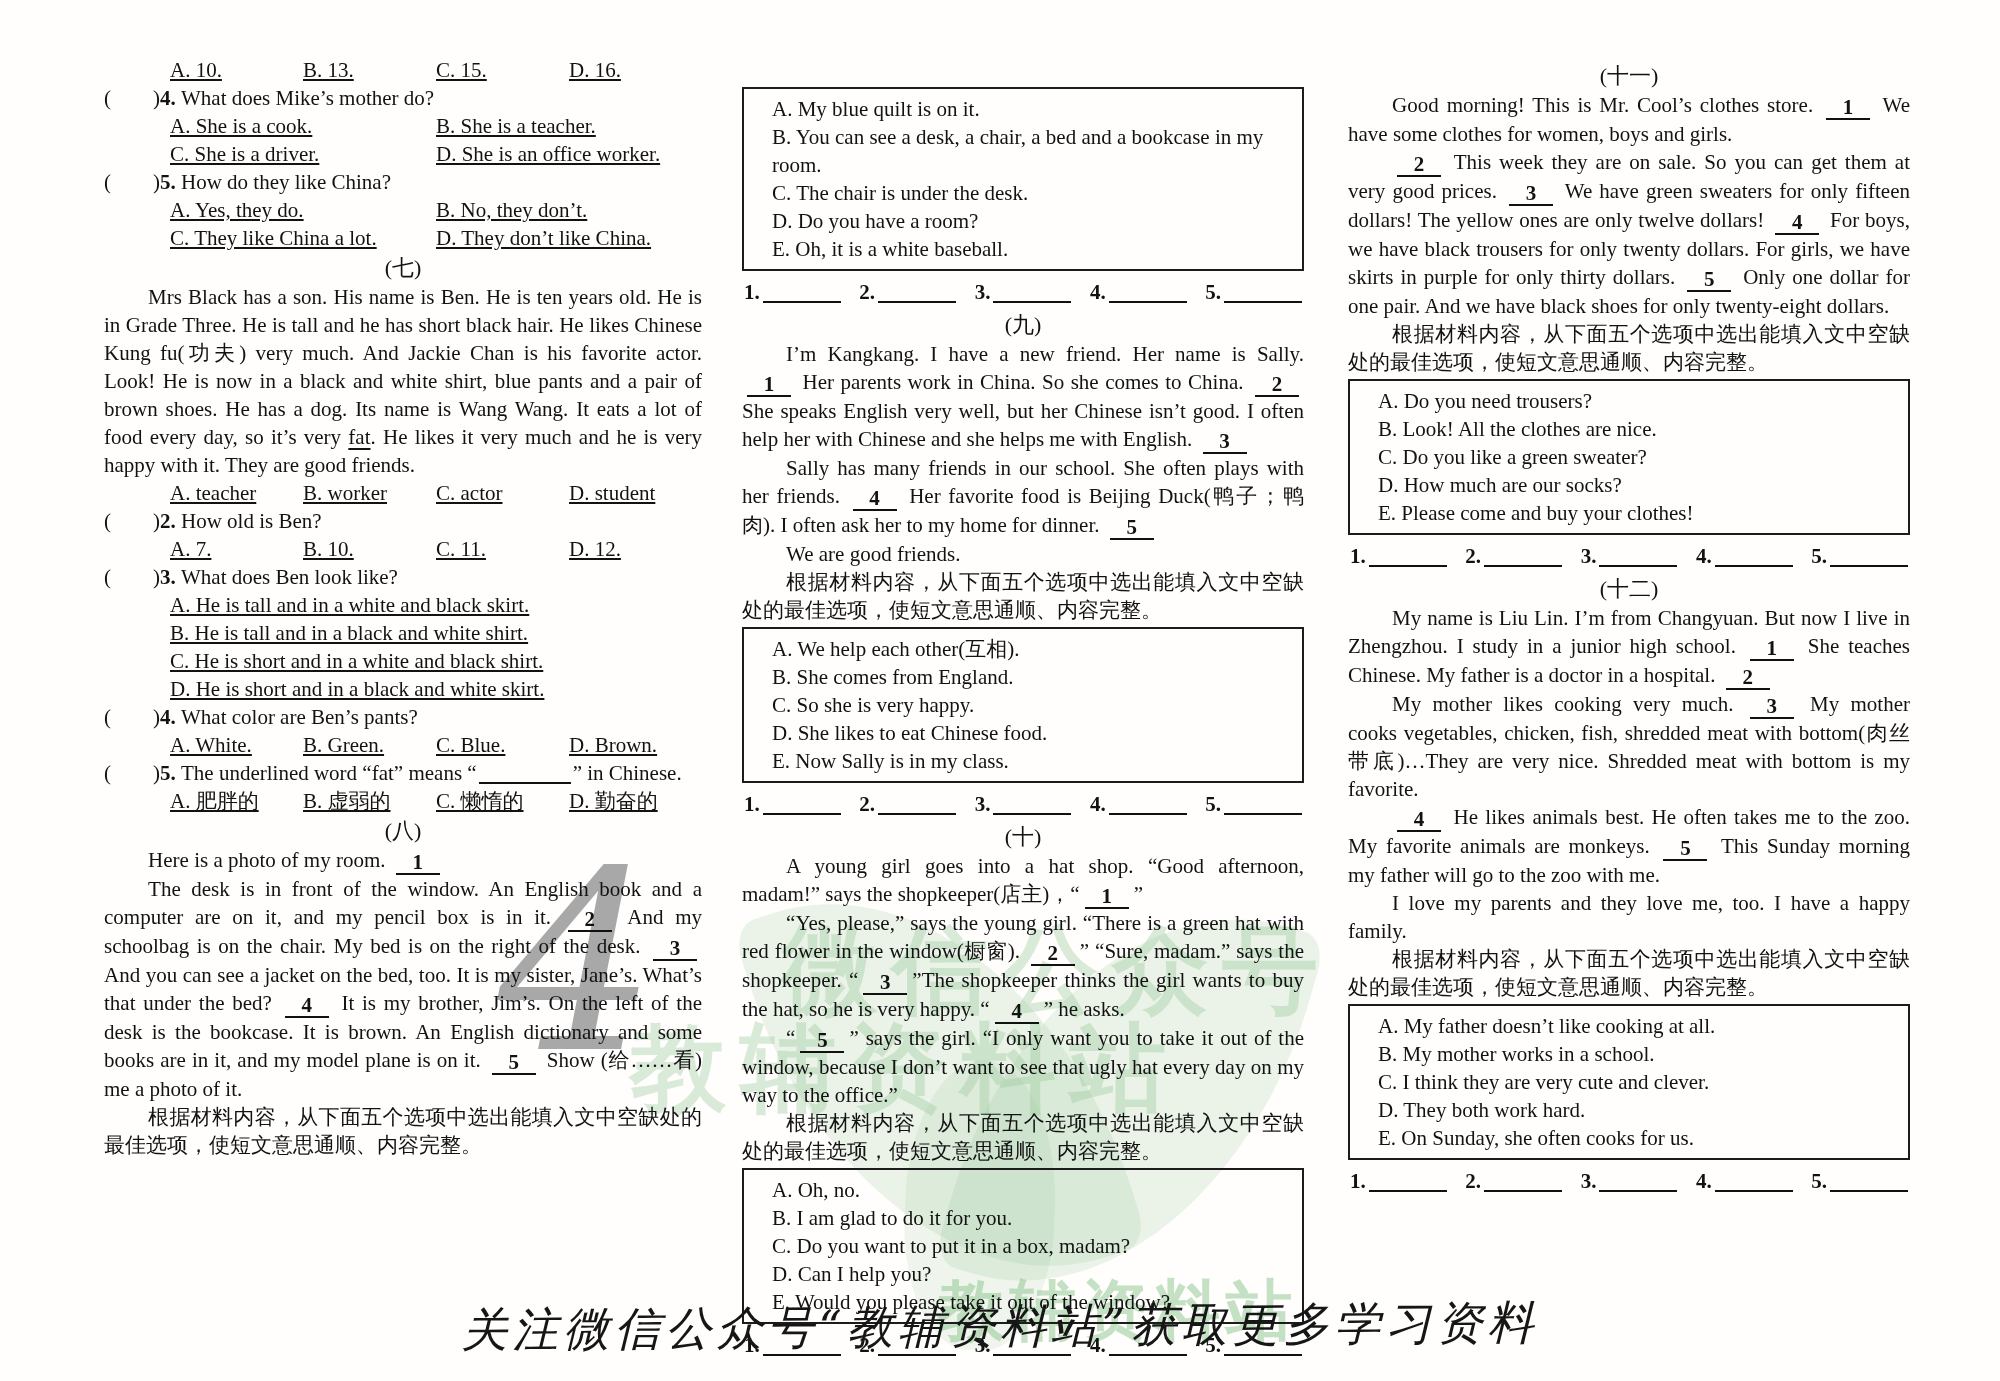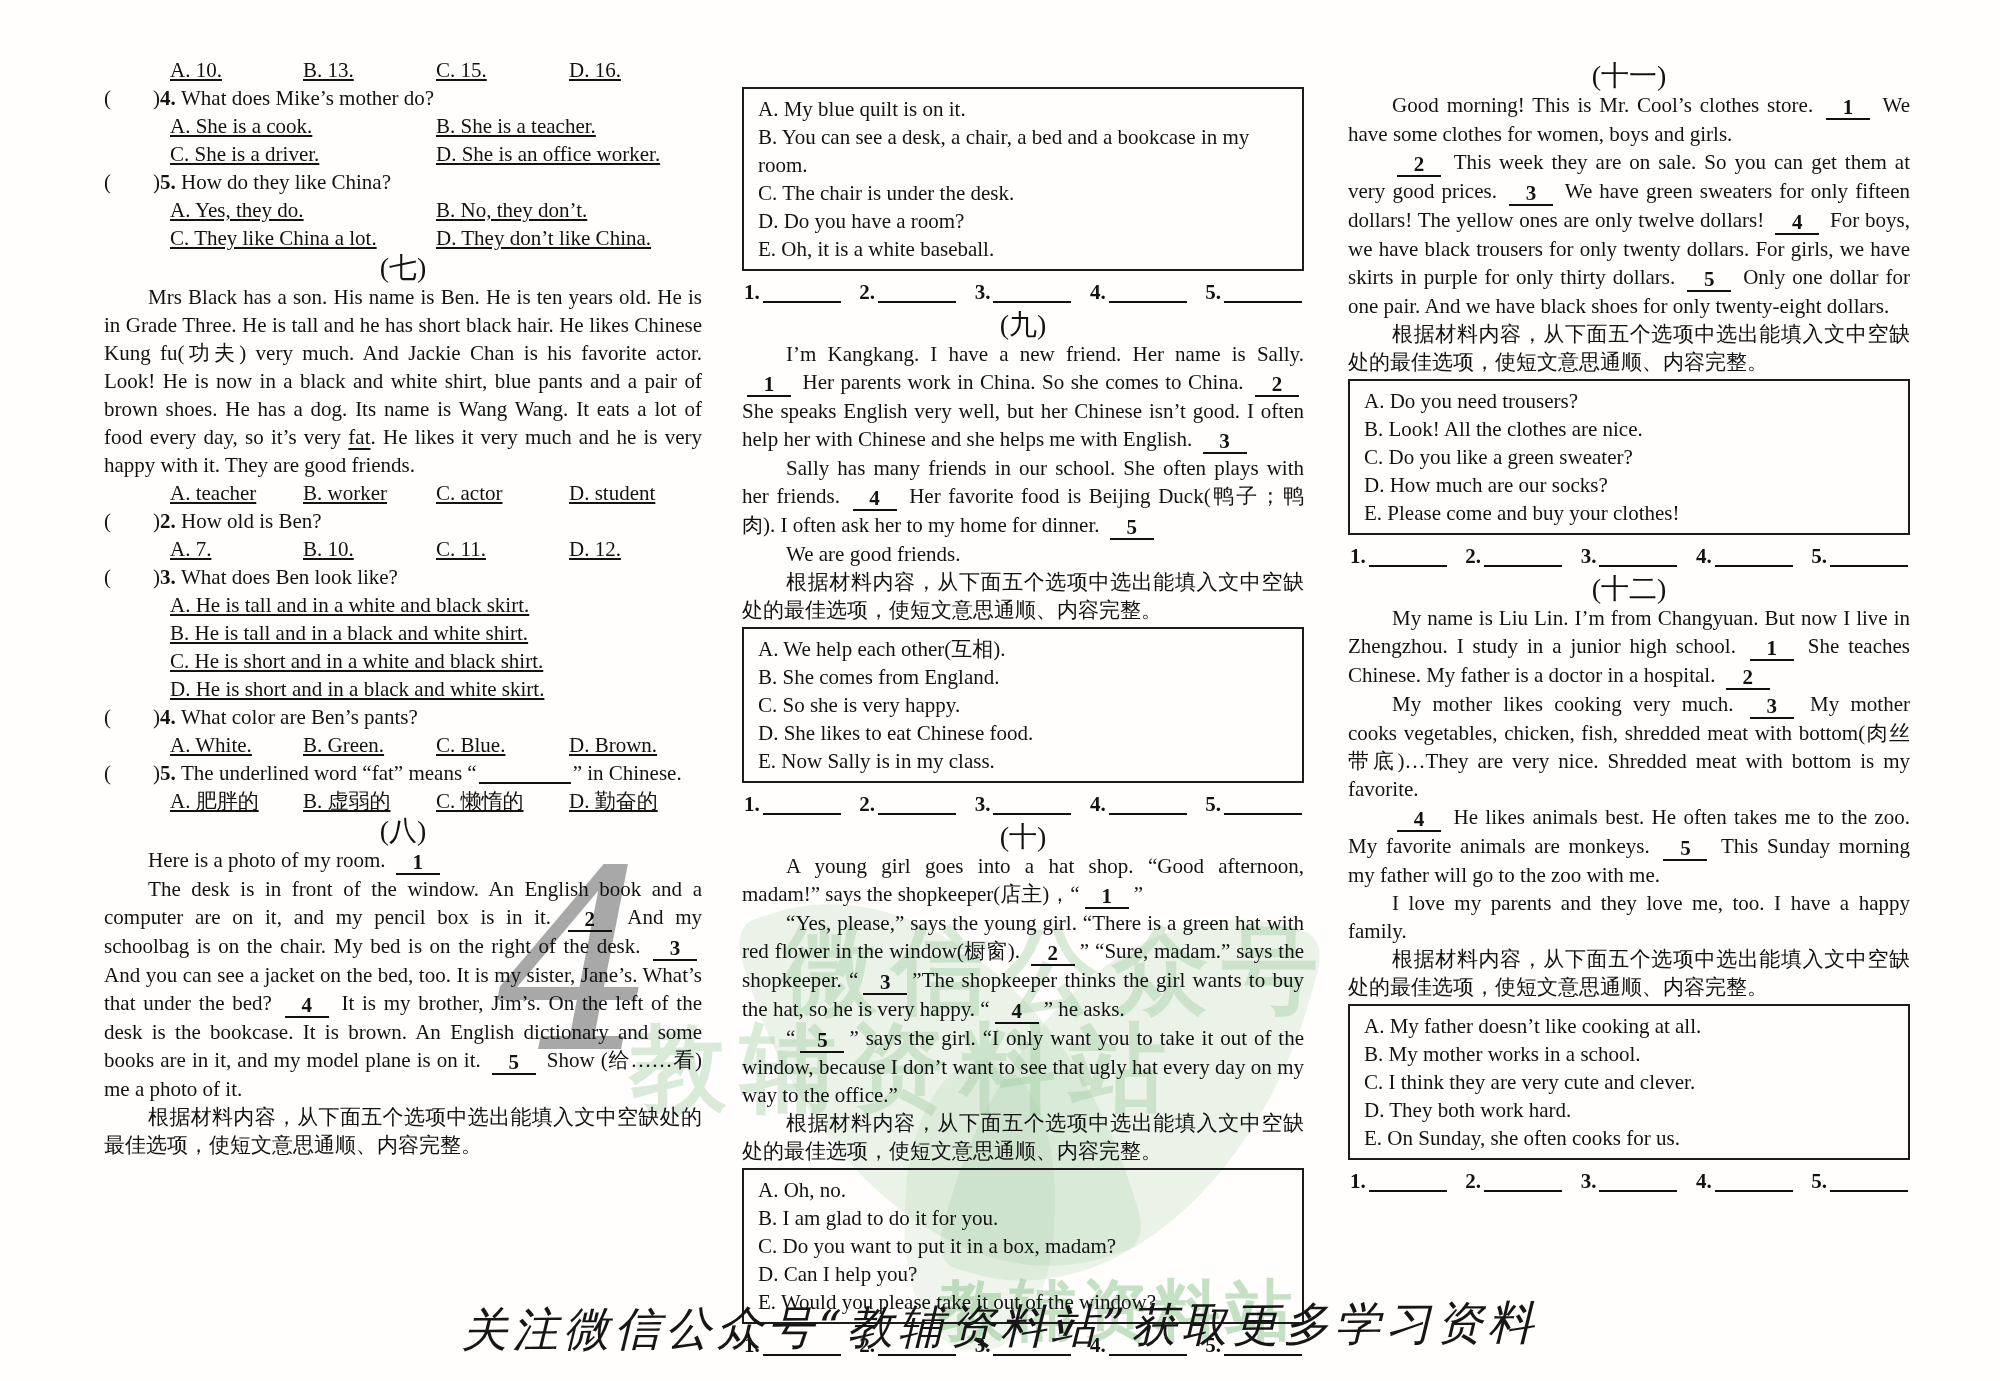--- a/index.html
+++ b/index.html
@@ -34,35 +34,35 @@
 
   
   .columns{position:absolute;left:104px;top:56px;z-index:1;display:flex;}
   .col{flex:0 0 auto;}
   .col-left{width:598px;margin-right:40px;}
   .col-mid{width:562px;margin-right:44px;padding-top:28px;}
   .col-right{width:562px;padding-top:4px;}
 
   p.para{margin:0;text-indent:2.1em;text-align:justify;line-height:28px;}
   p.para.instr{line-height:28px;}
-  .sec-heading{text-align:center;line-height:29px;font-size:28px;margin:1px 0;}
+  .sec-heading{text-align:center;line-height:29px;font-size:22px;margin:1px 0;}
 
   .mcq{margin:0;}
   .qline{line-height:28px;}
   .paren{white-space:pre;}
   .qnum{font-weight:bold;}
   .opts{padding-left:66px;}
   .opts .opt{line-height:28px;display:block;box-sizing:border-box;text-decoration:underline;}
   .opts.cols-4{display:flex;}
   .opts.cols-4 .opt{flex:1;}
   .opts.cols-2{display:flex;flex-wrap:wrap;}
   .opts.cols-2 .opt{width:50%;}
   .opts.cols-1 .opt{width:100%;}
 
-  .obox{border:2px solid #1c1c1c;padding:6px 14px;margin:3px 0 2px 0;background:transparent;}
+  .obox{border:2px solid #1c1c1c;padding:6px 28px;margin:3px 0 2px 0;background:transparent;}
   .obox-line{line-height:28px;text-align:left;}
 
   .ansrow{display:flex;justify-content:space-between;line-height:28px;padding:5px 2px 3px 2px;}
   .ans b{font-weight:bold;}
   .ansline{display:inline-block;width:78px;height:1em;border-bottom:2px solid #111;margin-left:3px;vertical-align:-4px;}
 
   .blank{
     display:inline-block;min-width:44px;text-align:center;font-weight:bold;
     border-bottom:2px solid #111;line-height:20px;height:21px;margin:0 5px;vertical-align:-2px;
     text-indent:0;

